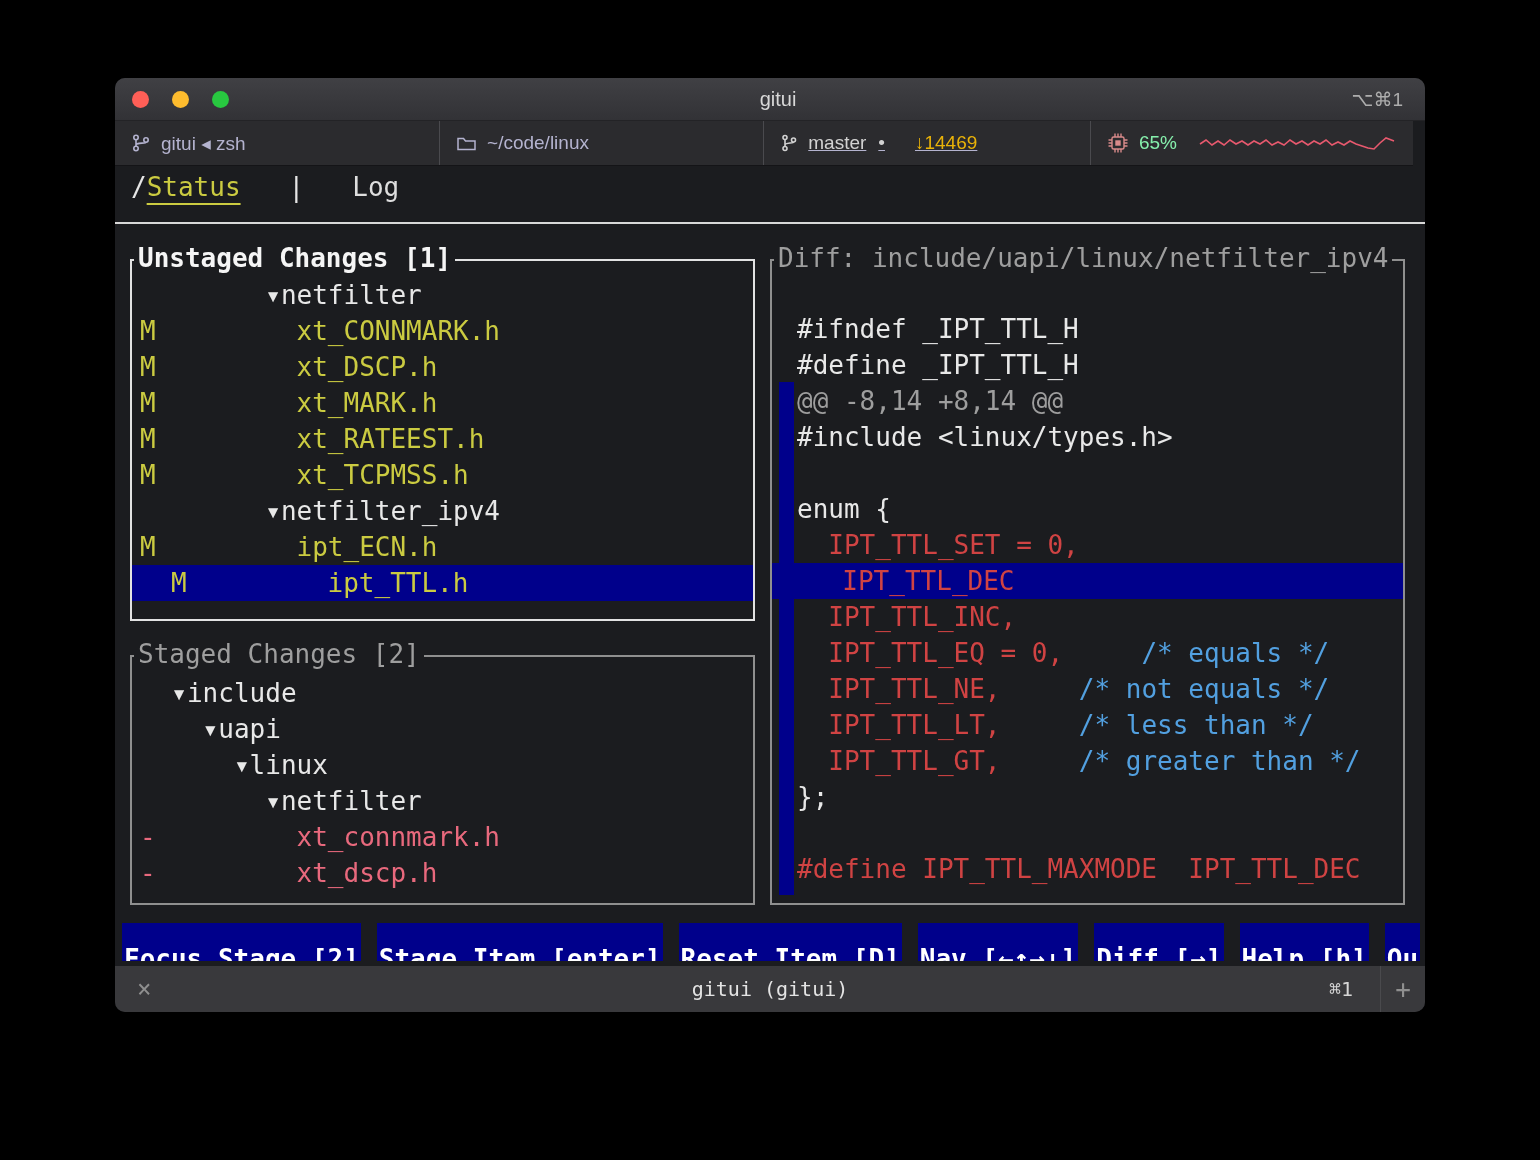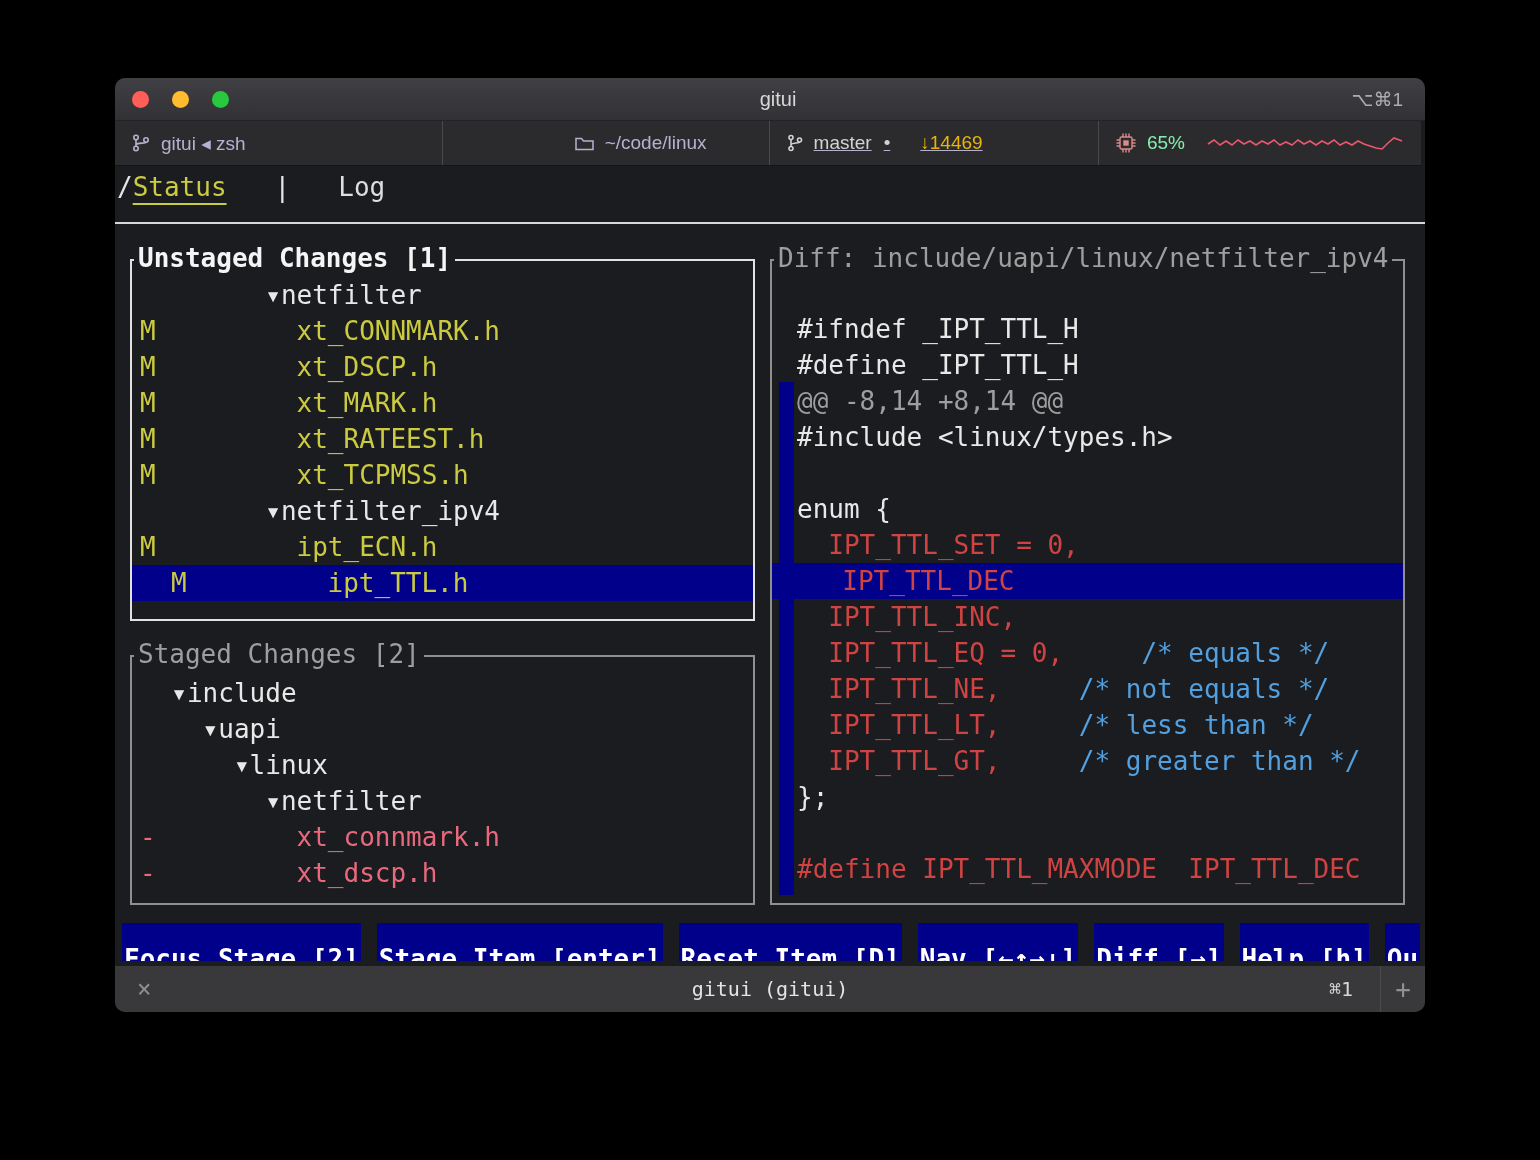--- a/index.html
+++ b/index.html
@@ -8,31 +8,31 @@
   
   .titlebar{position:absolute;left:0;top:0;right:0;height:42px;border-radius:10px 10px 0 0;
             background:linear-gradient(#404044,#323236);border-bottom:1px solid #232326;
             display:flex;align-items:center;justify-content:center;padding-left:16px;}
   .lights{position:absolute;left:17px;top:0;height:100%;display:flex;align-items:center;gap:23px;}
   .light{width:17px;height:17px;border-radius:50%;}
   .l-red{background:#ff5f57}.l-yellow{background:#febc2e}.l-green{background:#28c840}
   .win-title{color:#d8d8d8;font:500 20px "Liberation Sans",sans-serif;}
   .win-shortcut{position:absolute;right:22px;color:#adadad;font:19px "Liberation Sans",sans-serif;}
   
-  .statusbar{position:absolute;left:0;top:43px;right:4px;height:44px;background:#2b2b2e;
+  .statusbar{position:absolute;left:0;top:43px;right:12px;height:44px;background:#2b2b2e;
              border-bottom:1px solid #141417;display:flex;align-items:stretch;
              color:#b4b3cf;font:19px "Liberation Sans",sans-serif;gap:46px;}
   .seg{display:flex;align-items:center;gap:10px;padding:0 16px;box-sizing:border-box;}
-  .seg-session{width:325px;} .seg-path{width:325px;border-left:1px solid #4a4a4e;justify-content:flex-end;}
+  .seg-session{width:325px;} .seg-path{width:325px;border-left:1px solid #4a4a4e;}
   .seg-git{width:328px;border-left:1px solid #4a4a4e;text-decoration:underline;} .seg-cpu{flex:1;border-left:1px solid #4a4a4e;}
   .git-branch{color:#d2d2d2;} .git-dot{color:#d2d2d2;margin-left:2px;}
   .git-behind{color:#eab308;margin-left:20px;}
   .cpu-pct{color:#86efac;}
   .spark{margin-left:12px;flex:1;max-width:198px;}
-  .tabrow{position:absolute;left:2px;top:94px;height:36px;line-height:36px;white-space:pre;
+  .tabrow{position:absolute;left:16px;top:94px;height:36px;line-height:36px;white-space:pre;
           font:26px "DejaVu Sans Mono",monospace;color:#e6e6e6;}
   .tab-active{color:#cbcb41;text-decoration:underline;text-underline-offset:7px;
               text-decoration-thickness:2px;}
   .tab-div{margin:0 48px;color:#e6e6e6;}
   .tab{color:#dedede;}
   .tabline{position:absolute;left:0;right:0;top:144px;height:2px;background:#d8d8d8;}
   .panel{position:absolute;border:2px solid #8f8f8f;box-sizing:border-box;}
   .panel.focused{border-color:#e2e2e2;}
   .panel-title{position:absolute;top:-18px;left:2px;background:#1b1c1f;padding:0 4px;
                line-height:34px;white-space:pre;font:26px "DejaVu Sans Mono",monospace;color:#9e9e9e;}

